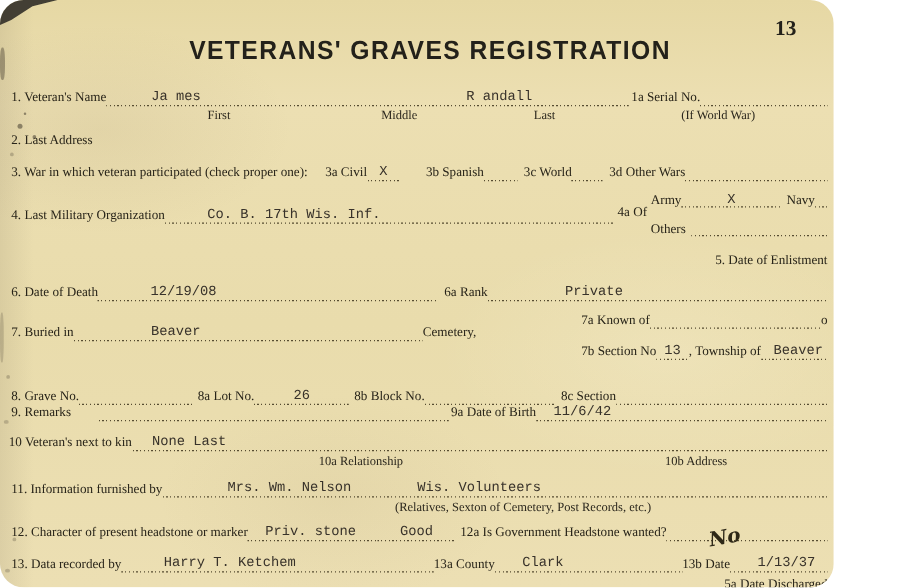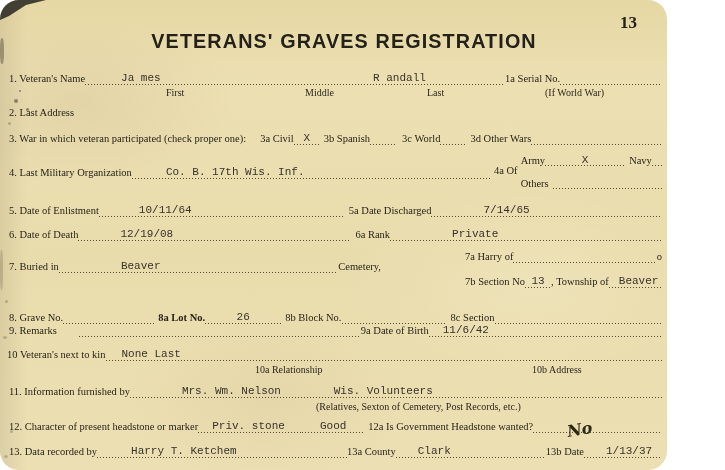--- a/index.html
+++ b/index.html
@@ -78,21 +78,21 @@
   <div class="row" style="top:104px;left:9px;right:5px;">
     <span class="lbl">2. Last Address</span>
   </div>
 
   <div class="row" style="top:130px;left:9px;right:5px;">
     <span class="lbl">3. War in which veteran participated (check proper one):</span>
     <span class="lbl" style="margin-left:14px;">3a Civil</span>
     <span class="fill" style="flex:0 0 26px;">
       <span class="typed ctr">X</span>
     </span>
-    <span class="lbl" style="margin-left:4px;">3b Spanish</span>
+    <span class="lbl" style="margin-left:21px;">3b Spanish</span>
     <span class="fill" style="flex:0 0 27px;"></span>
     <span class="lbl" style="margin-left:5px;">3c World</span>
     <span class="fill" style="flex:0 0 25px;"></span>
     <span class="lbl" style="margin-left:5px;">3d Other Wars</span>
     <span class="fill grow"></span>
   </div>
 
   <div class="row" style="top:164px;left:9px;width:483px;">
     <span class="lbl">4. Last Military Organization</span>
     <span class="fill grow">
@@ -110,21 +110,21 @@
         <span class="lbl" style="margin-left:4px;">Navy</span>
         <span class="fill grow"></span>
       </span>
       <span class="brow">
         <span class="lbl">Others</span>
         <span class="fill grow" style="margin-left:4px;"></span>
       </span>
     </span>
   </div>
 
-  <div class="row" style="top:202px;left:9px;right:5px;">
+  <div class="row" style="top:202px;left:9px;right:5px;flex-direction:column;">
     <span class="lbl">5. Date of Enlistment</span>
     <span class="fill" style="flex:0 0 246px;">
       <span class="typed" style="left:40px;">10/11/64</span>
     </span>
     <span class="lbl" style="margin-left:4px;">5a Date Discharged</span>
     <span class="fill grow">
       <span class="typed" style="left:52px;">7/14/65</span>
     </span>
   </div>
 
@@ -140,39 +140,39 @@
   </div>
 
   <div class="row" style="top:258px;left:9px;width:372px;">
     <span class="lbl">7. Buried in</span>
     <span class="fill grow">
       <span class="typed" style="left:62px;">Beaver</span>
     </span>
     <span class="lbl">Cemetery,</span>
   </div>
   <div class="row" style="top:248px;left:465px;right:5px;">
-    <span class="lbl">7a Harry of</span>
+    <span class="lbl">7a Known of</span>
     <span class="fill grow"></span>
     <span class="lbl">o</span>
   </div>
   <div class="row" style="top:273px;left:465px;right:5px;">
     <span class="lbl">7b Section No</span>
     <span class="fill" style="flex:0 0 26px;">
       <span class="typed ctr">13</span>
     </span>
     <span class="lbl">, Township of</span>
     <span class="fill grow">
       <span class="typed" style="left:10px;">Beaver</span>
     </span>
   </div>
 
   <div class="row" style="top:299px;left:9px;right:5px;margin-top:10px;">
     <span class="lbl">8. Grave No.</span>
     <span class="fill" style="flex:0 0 92px;"></span>
-    <span class="lbl" style="margin-left:3px;font-weight:bold;">8a Lot No.</span>
+    <span class="lbl" style="margin-left:3px;">8a Lot No.</span>
     <span class="fill" style="flex:0 0 76px;">
       <span class="typed ctr">26</span>
     </span>
     <span class="lbl" style="margin-left:4px;">8b Block No.</span>
     <span class="fill" style="flex:0 0 104px;"></span>
     <span class="lbl" style="margin-left:5px;">8c Section</span>
     <span class="fill grow"></span>
   </div>
 
   <div class="row" style="top:322px;left:9px;right:5px;">

